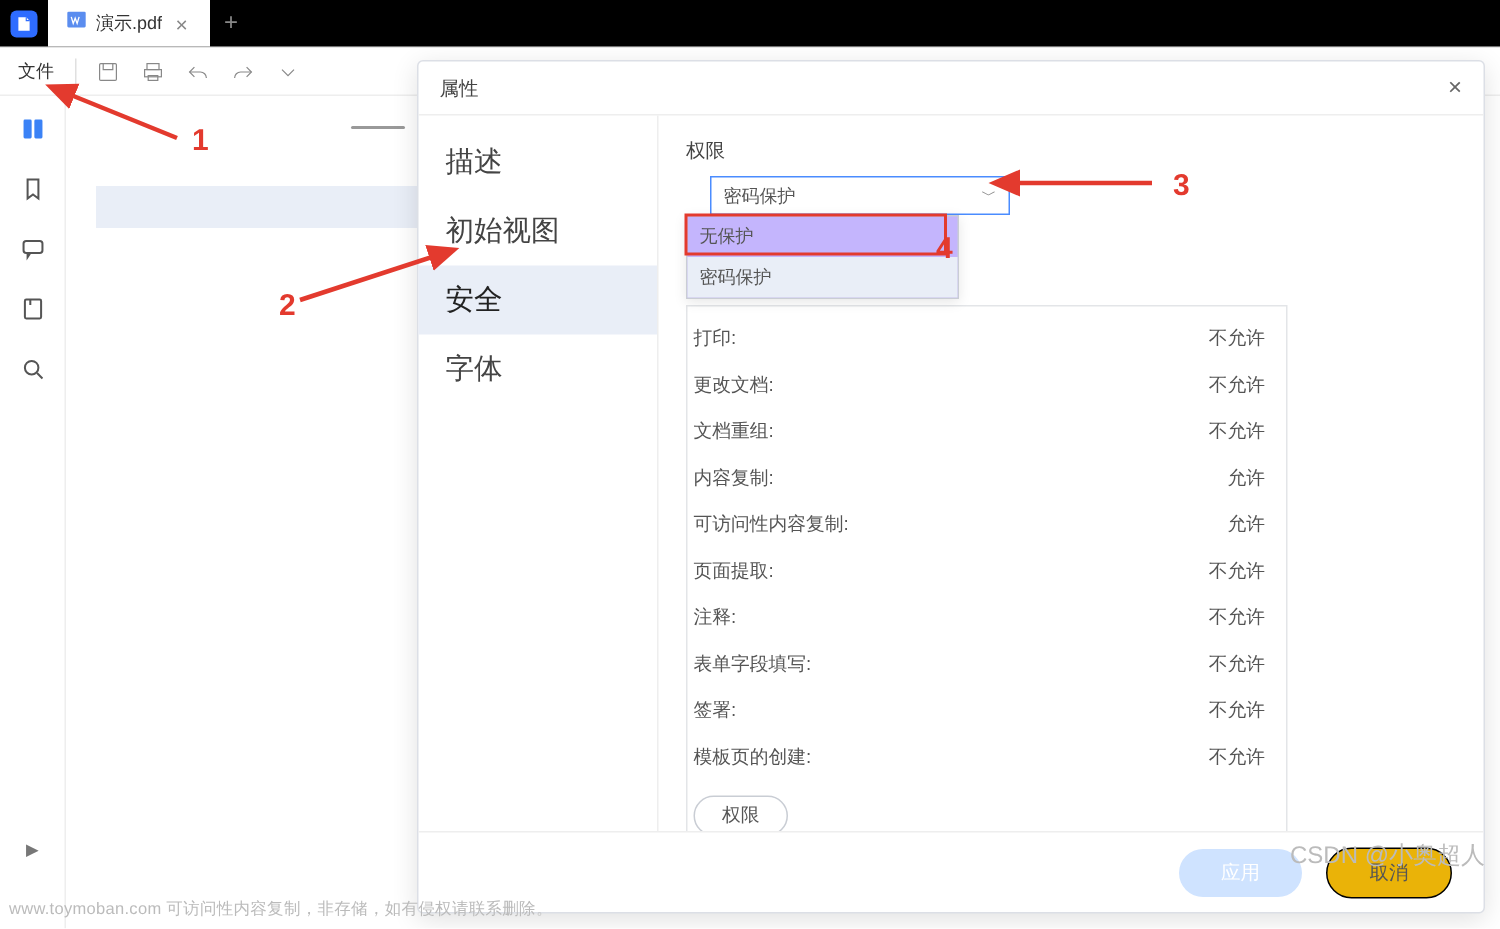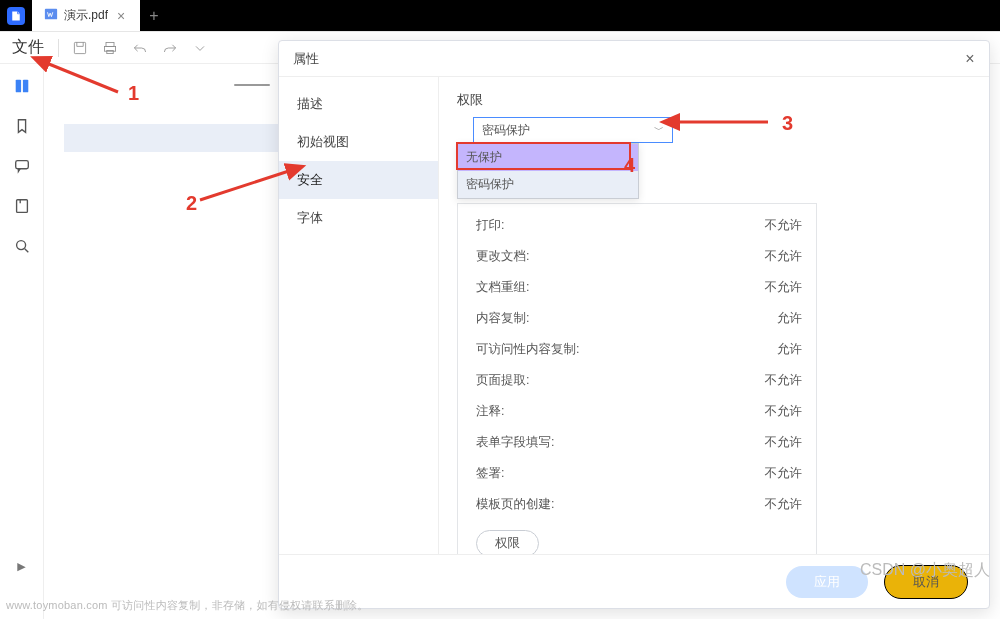--- a/index.html
+++ b/index.html
@@ -11,21 +11,21 @@
     .tab-title { font-size: 12px; color: #333; flex: 1; white-space: nowrap; overflow: hidden; }
     .tab-close { width: 14px; height: 14px; color: #888; display: flex; align-items: center; justify-content: center; cursor: pointer; font-size: 14px; }
     .tab-add { width: 28px; display: flex; align-items: center; justify-content: center; color: #888; font-size: 16px; cursor: pointer; }
     .app-logo { width: 32px; display:flex; align-items:center; justify-content:center;}
     .app-logo-box { width: 18px; height: 18px; background:#2e6cff; border-radius:4px; position:relative; display:flex; align-items:center; justify-content:center;}
     .app-logo-box svg { width:12px; height:12px; }
     .tab-icon svg { width:14px; height:14px; }
 
     
     .toolbar { height: 32px; display: flex; align-items: center; padding: 0 6px; gap: 4px; border-bottom:1px solid #eee; }
-    .menu-file { font-size: 16px; color: #333; padding: 4px 6px; cursor: pointer; }
+    .menu-file { font-size: 12px; color: #333; padding: 4px 6px; cursor: pointer; }
     .tbar-sep { width:1px; height:18px; background:#e0e0e0; margin:0 4px; }
     .tbar-btn { width:26px; height:26px; display:flex; align-items:center; justify-content:center; color:#888; border-radius:4px; }
     .tbar-btn svg { width:16px; height:16px; stroke:currentColor; fill:none; }
 
     
     .rail { position: absolute; left:0; top:64px; bottom:0; width:44px; border-right:1px solid #eee; display:flex; flex-direction:column; align-items:center; gap:16px; padding-top:10px; }
     .rail-icon { width:24px; height:24px; display:flex; align-items:center; justify-content:center; color:#555; cursor:pointer; }
     .rail-icon svg { width:18px; height:18px; stroke:currentColor; fill:none; stroke-width:1.5; }
     .rail-icon.thumb svg rect { fill:#3b82f6; stroke:none;}
     .rail-expand { margin-top:auto; margin-bottom:auto; transform: translateY(120px); color:#777; cursor:pointer; font-size:11px;}
@@ -35,32 +35,32 @@
     .doc-band { position:absolute; left:20px; right:510px; top:60px; height:28px; background:#e9eef7; }
     .doc-divider { position:absolute; left:190px; top:20px; width:36px; height:2px; background:#999; border-radius:1px;}
 
     
     .dialog { position:absolute; left:278px; right:10px; top:40px; bottom:10px; background:#fff; border:1px solid #dcdfe6; border-radius:4px; box-shadow:0 4px 18px rgba(0,0,0,.12); display:flex; flex-direction:column; }
     .dlg-header { height:36px; display:flex; align-items:center; justify-content:space-between; padding:0 10px 0 14px; border-bottom:1px solid #eee;}
     .dlg-title { font-size:13px; color:#444; }
     .dlg-close { width:18px; height:18px; display:flex; align-items:center; justify-content:center; color:#666; cursor:pointer; font-size:16px;}
     .dlg-body { flex:1; display:flex; min-height:0; }
     .dlg-side { width:160px; border-right:1px solid #eee; padding:8px 0;}
-    .side-item { padding:10px 18px; font-size:13px; color:#444; cursor:pointer; }
+    .side-item { padding:10px 18px; font-size:19px; color:#444; cursor:pointer; }
     .side-item.active { background:#e9eef7; color:#222; font-weight:500;}
     .dlg-main { flex:1; padding:14px 18px 8px 18px; overflow:auto; position:relative; }
     .sect-title { font-size:13px; color:#444; margin-bottom:8px; }
     .select-wrap { position:relative; width:200px;padding-left:16px; }
     .select-box { width:200px; height:26px; border:1px solid #4a8cff; display:flex; align-items:center; justify-content:space-between; padding:0 8px; font-size:12px; color:#555; cursor:pointer;}
     .select-caret { color:#888; font-size:10px; }
     .select-list { position:absolute; left:0; top:26px; width:182px; background:#c4b5fd; border:1px solid #c9cdd4; box-shadow:0 2px 8px rgba(0,0,0,.1); z-index:5;}
     .select-opt { padding:5px 8px; font-size:12px; color:#555; cursor:pointer; }
     .select-opt.sel { background:#e9eef7; }
     .red-outline { position:absolute; left:-1px; top:25px; width:175px; height:28px; border:2px solid #e33a2e; z-index:6; pointer-events:none;}
-    .perm-box { margin-top:60px; border:1px solid #e3e5e8; width:360px; padding:6px 14px 14px 18px;}
+    .perm-box { margin-top:60px; border:1px solid #e3e5e8; width:401px; padding:6px 14px 14px 4px;}
     .perm-row { display:flex; justify-content:space-between; align-items:center; padding:7px 0; font-size:12.5px; color:#555;}
     .perm-btn { margin-top:10px; border:1px solid #c9cdd4; background:#fff; border-radius:14px; padding:4px 18px; font-size:12.5px; color:#555; cursor:pointer;}
     .dlg-footer { height:54px; border-top:1px solid #eee; display:flex; align-items:center; justify-content:flex-end; gap:16px; padding:0 21px;}
     .btn { border-radius:18px; padding:7px 28px; font-size:13px; cursor:pointer; border:none;}
     .btn-primary { background:#cfe3ff; color:#fff;}
     .btn-plain { background:#eab308; border:1px solid #000000; color:#555;}
 
     
     .anno { position:absolute; pointer-events:none; z-index:50;}
     .num { font-size:20px; fill:#e33a2e; font-weight:600; font-family:inherit;}

